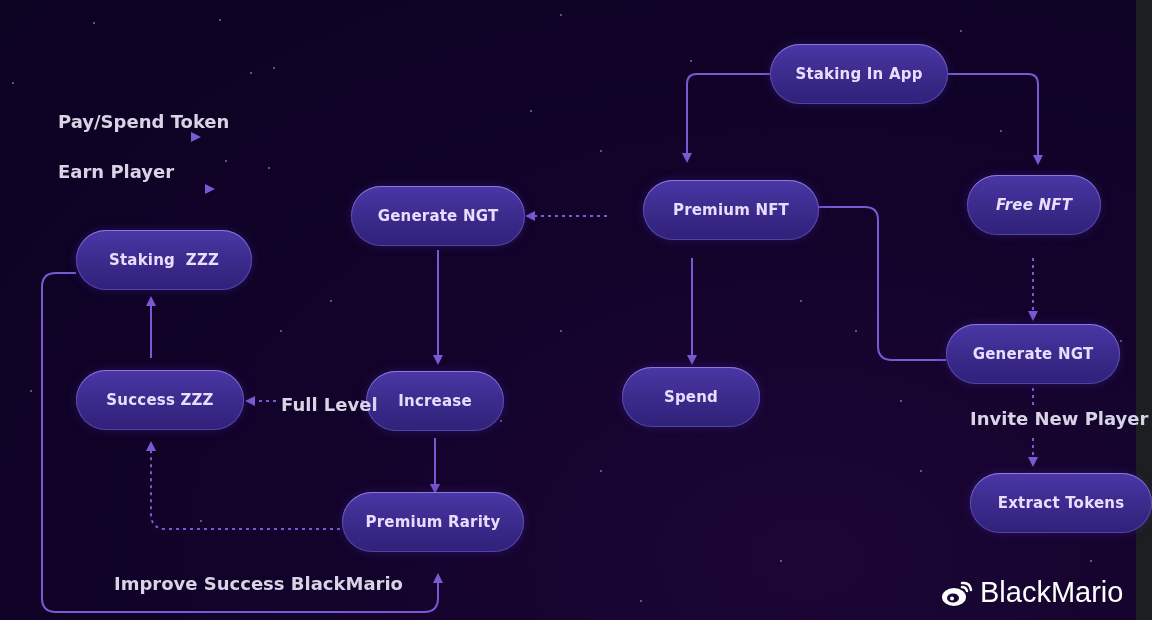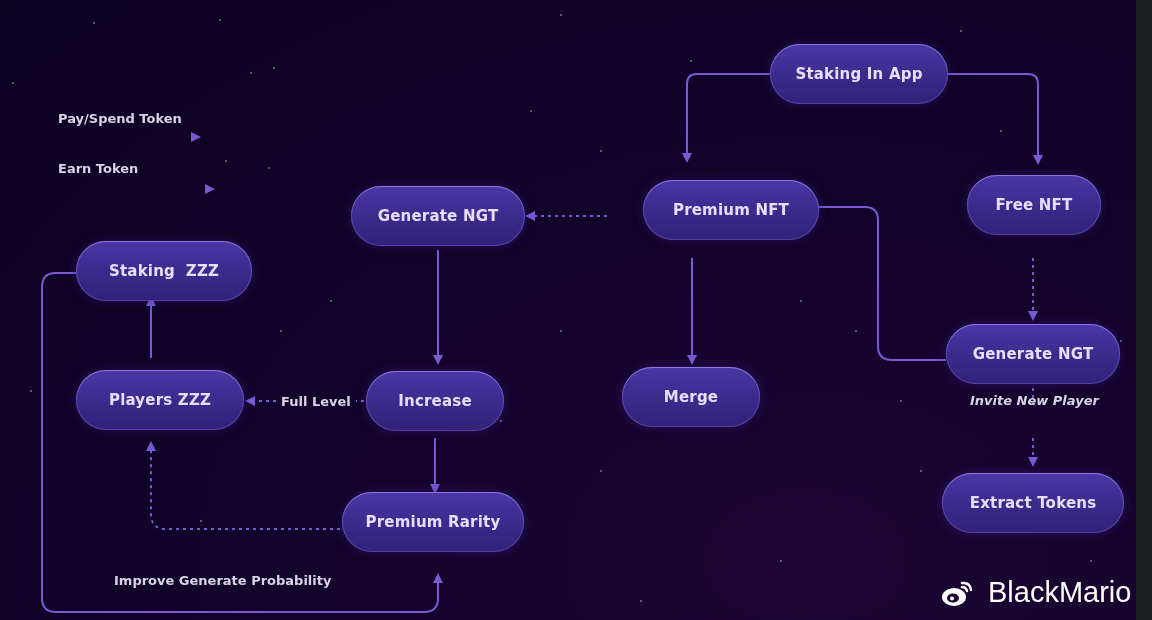--- a/index.html
+++ b/index.html
@@ -11,23 +11,23 @@
   .right-strip { position:absolute; left:1136px; top:0; width:16px; height:620px; background:#1b1f1f; }
   svg.edges { position:absolute; left:0; top:0; width:1136px; height:620px; }
   .node {
     position:absolute; height:60px; border-radius:30px;
     background: linear-gradient(180deg, #4a37a6 0%, #3a2a8a 55%, #30217a 100%);
     box-shadow: inset 0 1px 0 rgba(190,170,255,0.45), inset 0 0 0 1px rgba(150,130,240,0.35), 0 0 10px rgba(60,30,140,0.5);
     display:flex; align-items:center; justify-content:center;
     color:#e9ddff; font-weight:bold; font-size:15px; letter-spacing:0.2px;
     cursor:pointer;
   }
-  .label { position:absolute; color:#d8d4e6; font-size:13px; font-weight:bold; white-space:nowrap; }
+  .label { position:absolute; color:#d8d4e6; font-size:18px; font-weight:bold; white-space:nowrap; }
   .star { position:absolute; width:2px; height:2px; border-radius:50%; background:rgba(210,200,240,0.55); }
-  .watermark { position:absolute; left:940px; top:576px; display:flex; align-items:center; gap:12px; color:#ffffff; font-family:"Liberation Sans", sans-serif; font-size:29px; }
+  .watermark { position:absolute; left:940px; top:576px; display:flex; align-items:center; gap:4px; color:#ffffff; font-family:"Liberation Sans", sans-serif; font-size:29px; }
 </style>
 </head>
 <body>
 
 <div class="right-strip"></div>
 
 <div>
   <div class="star" style="left:219px;top:19px"></div>
   <div class="star" style="left:250px;top:72px"></div>
   <div class="star" style="left:273px;top:67px"></div>
@@ -95,37 +95,37 @@
 
     <path d="M151,358 L151,301" marker-end="url(#ah)"></path>
 
     <path d="M340,529 L166,529 Q151,529 151,514 L151,446" stroke-dasharray="3,4" marker-end="url(#ah)"></path>
 
     <path d="M76,273 L56,273 Q42,273 42,287 L42,598 Q42,612 56,612 L424,612 Q438,612 438,598 L438,578" marker-end="url(#ah)"></path>
   </g>
 </svg>
 
 <div class="label" style="left:58px;top:111px;">Pay/Spend Token</div>
-<div class="label" style="left:58px;top:161px;">Earn Token</div>
+<div class="label" style="left:58px;top:161px;">Earn Player</div>
 
 <div class="node" style="left:770px;top:44px;width:178px;">Staking In App</div>
 <div class="node" style="left:643px;top:180px;width:176px;">Premium NFT</div>
-<div class="node" style="left:967px;top:175px;width:134px;">Free NFT</div>
+<div class="node" style="left:967px;top:175px;width:134px;font-style:italic;">Free NFT</div>
 <div class="node" style="left:351px;top:186px;width:174px;">Generate NGT</div>
 <div class="node" style="left:946px;top:324px;width:174px;">Generate NGT</div>
-<div class="node" style="left: 76px; top: 241px; width: 176px; white-space: pre; text-align: center;" style-ws="pre">Staking  ZZZ</div>
-<div class="node" style="left:76px;top:370px;width:168px;">Players ZZZ</div>
+<div class="node" style="left: 76px; top: 230px; width: 176px; white-space: pre; text-align: center;" style-ws="pre">Staking  ZZZ</div>
+<div class="node" style="left:76px;top:370px;width:168px;">Success ZZZ</div>
 <div class="node" style="left:366px;top:371px;width:138px;">Increase</div>
-<div class="node" style="left:622px;top:367px;width:138px;">Merge</div>
+<div class="node" style="left:622px;top:367px;width:138px;">Spend</div>
 <div class="node" style="left:342px;top:492px;width:182px;">Premium Rarity</div>
-<div class="node" style="left:942px;top:473px;width:182px;text-align:right;">Extract Tokens</div>
+<div class="node" style="left:970px;top:473px;width:182px;text-align:right;">Extract Tokens</div>
 
 <div class="label" style="left:281px;top:394px;">Full Level</div>
-<div class="label" style="left:114px;top:573px;">Improve Generate Probability</div>
-<div class="label" style="left:970px;top:393px;font-style:italic;">Invite New Player</div>
+<div class="label" style="left:114px;top:573px;">Improve Success BlackMario</div>
+<div class="label" style="left:970px;top:408px;">Invite New Player</div>
 
 <div class="watermark">
   <svg width="36" height="30" viewBox="0 0 36 30">
     <ellipse cx="14" cy="19" rx="12" ry="9" fill="#fff"></ellipse>
     <ellipse cx="13" cy="20" rx="6" ry="4.5" fill="#1a0533"></ellipse>
     <circle cx="12" cy="20.5" r="2" fill="#fff"></circle>
     <path d="M22,5 Q30,4 31,12" stroke="#fff" stroke-width="2.5" fill="none" stroke-linecap="round"></path>
     <path d="M22,9 Q26,9 27,13" stroke="#fff" stroke-width="2.5" fill="none" stroke-linecap="round"></path>
   </svg>
   <span>BlackMario</span>

